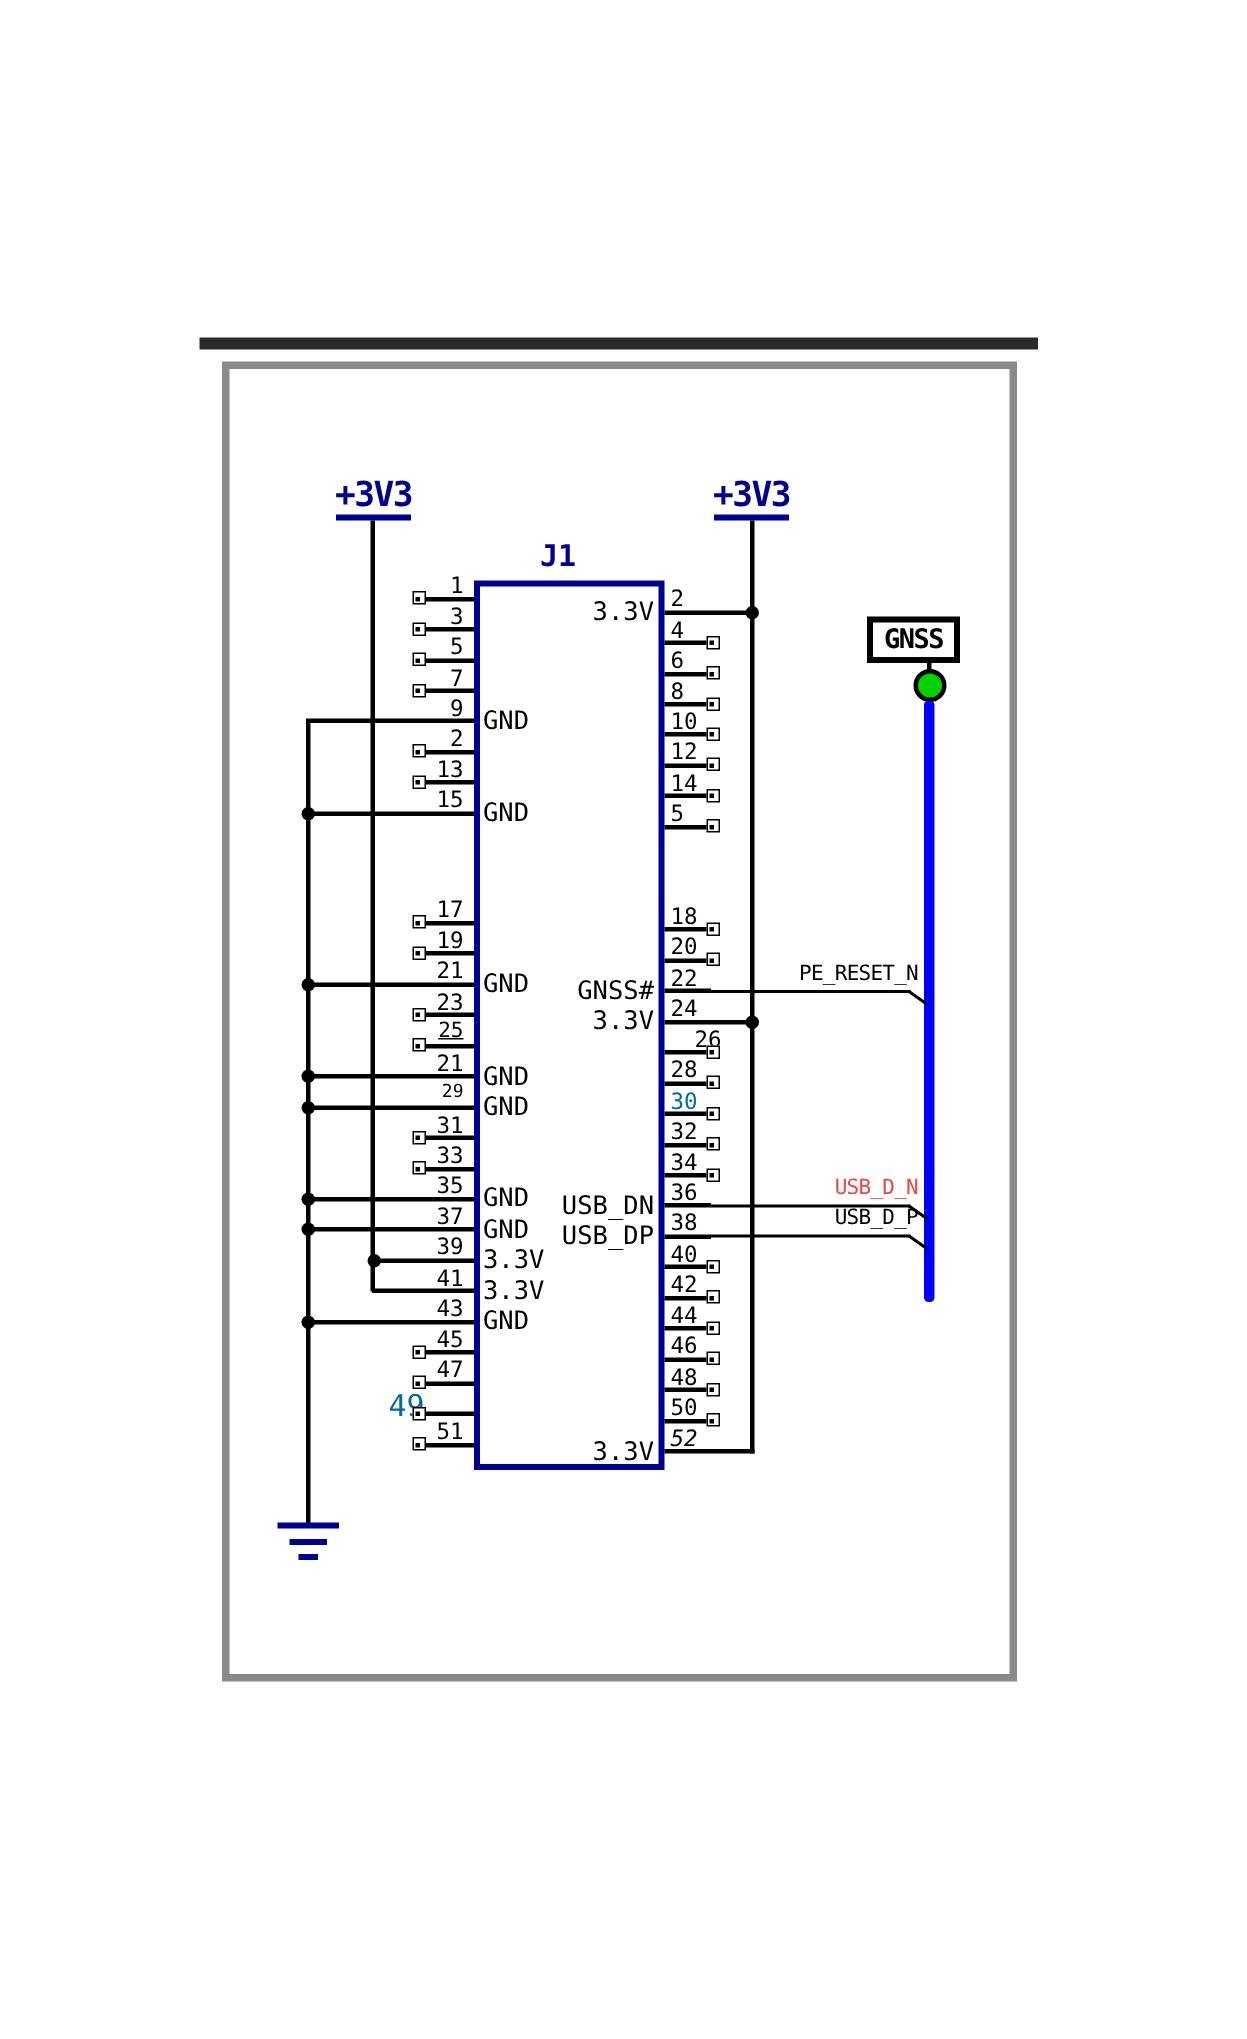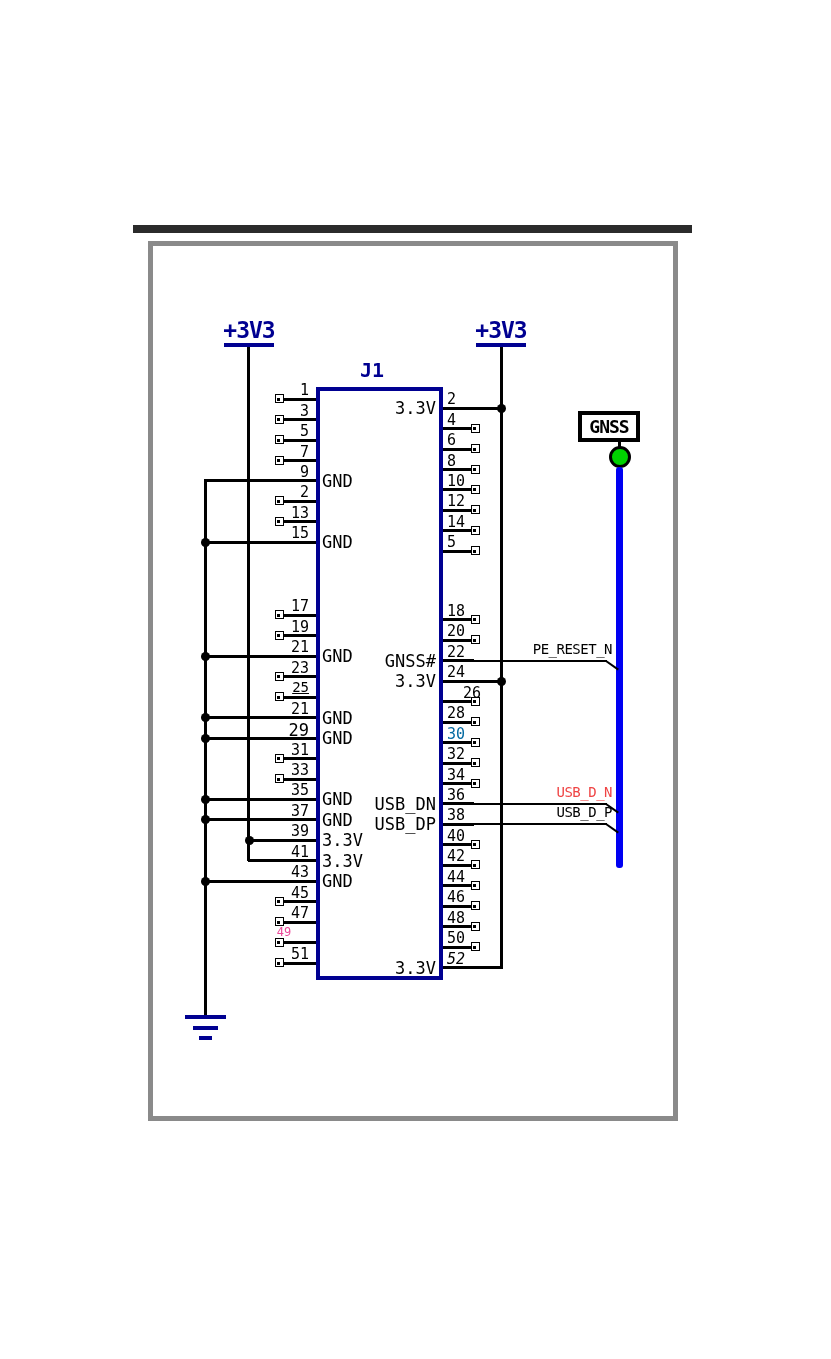--- a/index.html
+++ b/index.html
@@ -93,21 +93,21 @@
       <div style="position: absolute; left: 275px; top: 671.5px; width: 9px; height: 9px; border: 1.5px solid rgb(0, 0, 0); box-sizing: border-box; background: rgb(255, 255, 255);"></div>
       <div style="position: absolute; left: 276.5px; top: 675px; width: 3px; height: 3px; background: rgb(0, 0, 0);"></div>
       <div style="position: absolute; left: 259px; top: 679px; width: 50px; text-align: right; font-size: 14px; color: rgb(0, 0, 0); text-decoration: underline;">25</div>
       <div style="position: absolute; left: 283px; top: 695.5px; width: 33px; height: 3px; background: rgb(0, 0, 0);"></div>
       <div style="position: absolute; left: 275px; top: 692px; width: 9px; height: 9px; border: 1.5px solid rgb(0, 0, 0); box-sizing: border-box; background: rgb(255, 255, 255);"></div>
       <div style="position: absolute; left: 276.5px; top: 695.5px; width: 3px; height: 3px; background: rgb(0, 0, 0);"></div>
       <div style="position: absolute; left: 259px; top: 699.5px; width: 50px; text-align: right; font-size: 15px; color: rgb(0, 0, 0);">21</div>
       <div style="position: absolute; left: 204px; top: 716px; width: 112px; height: 3px; background: rgb(0, 0, 0);"></div>
       <div style="position: absolute; left: 200.5px; top: 713px; width: 9px; height: 9px; background: rgb(0, 0, 0); border-radius: 50%;"></div>
       <div style="position: absolute; left: 322px; top: 707.5px; font-size: 17px; color: rgb(0, 0, 0); white-space: nowrap;">GND</div>
-      <div style="position: absolute; left: 259px; top: 720px; width: 50px; text-align: right; font-size: 17px; color: rgb(0, 0, 0);">29</div>
+      <div style="position: absolute; left: 259px; top: 720px; width: 50px; text-align: right; font-size: 12px; color: rgb(0, 0, 0);">29</div>
       <div style="position: absolute; left: 204px; top: 736.5px; width: 112px; height: 3px; background: rgb(0, 0, 0);"></div>
       <div style="position: absolute; left: 200.5px; top: 733.5px; width: 9px; height: 9px; background: rgb(0, 0, 0); border-radius: 50%;"></div>
       <div style="position: absolute; left: 322px; top: 728px; font-size: 17px; color: rgb(0, 0, 0); white-space: nowrap;">GND</div>
       <div style="position: absolute; left: 259px; top: 740.5px; width: 50px; text-align: right; font-size: 15px; color: rgb(0, 0, 0);">31</div>
       <div style="position: absolute; left: 283px; top: 757px; width: 33px; height: 3px; background: rgb(0, 0, 0);"></div>
       <div style="position: absolute; left: 275px; top: 753.5px; width: 9px; height: 9px; border: 1.5px solid rgb(0, 0, 0); box-sizing: border-box; background: rgb(255, 255, 255);"></div>
       <div style="position: absolute; left: 276.5px; top: 757px; width: 3px; height: 3px; background: rgb(0, 0, 0);"></div>
       <div style="position: absolute; left: 259px; top: 761px; width: 50px; text-align: right; font-size: 15px; color: rgb(0, 0, 0);">33</div>
       <div style="position: absolute; left: 283px; top: 777.5px; width: 33px; height: 3px; background: rgb(0, 0, 0);"></div>
       <div style="position: absolute; left: 275px; top: 774px; width: 9px; height: 9px; border: 1.5px solid rgb(0, 0, 0); box-sizing: border-box; background: rgb(255, 255, 255);"></div>
@@ -132,21 +132,21 @@
       <div style="position: absolute; left: 200.5px; top: 876.5px; width: 9px; height: 9px; background: rgb(0, 0, 0); border-radius: 50%;"></div>
       <div style="position: absolute; left: 322px; top: 871px; font-size: 17px; color: rgb(0, 0, 0); white-space: nowrap;">GND</div>
       <div style="position: absolute; left: 259px; top: 883.5px; width: 50px; text-align: right; font-size: 15px; color: rgb(0, 0, 0);">45</div>
       <div style="position: absolute; left: 283px; top: 900px; width: 33px; height: 3px; background: rgb(0, 0, 0);"></div>
       <div style="position: absolute; left: 275px; top: 896.5px; width: 9px; height: 9px; border: 1.5px solid rgb(0, 0, 0); box-sizing: border-box; background: rgb(255, 255, 255);"></div>
       <div style="position: absolute; left: 276.5px; top: 900px; width: 3px; height: 3px; background: rgb(0, 0, 0);"></div>
       <div style="position: absolute; left: 259px; top: 904px; width: 50px; text-align: right; font-size: 15px; color: rgb(0, 0, 0);">47</div>
       <div style="position: absolute; left: 283px; top: 920.5px; width: 33px; height: 3px; background: rgb(0, 0, 0);"></div>
       <div style="position: absolute; left: 275px; top: 917px; width: 9px; height: 9px; border: 1.5px solid rgb(0, 0, 0); box-sizing: border-box; background: rgb(255, 255, 255);"></div>
       <div style="position: absolute; left: 276.5px; top: 920.5px; width: 3px; height: 3px; background: rgb(0, 0, 0);"></div>
-      <div style="position: absolute; left: 259px; top: 924.5px; width: 50px; text-align: center; font-size: 12px; color: #ec4899;">49</div>
+      <div style="position: absolute; left: 259px; top: 924.5px; width: 50px; text-align: left; font-size: 20px; color: #0369a1;">49</div>
       <div style="position: absolute; left: 283px; top: 941px; width: 33px; height: 3px; background: rgb(0, 0, 0);"></div>
       <div style="position: absolute; left: 275px; top: 937.5px; width: 9px; height: 9px; border: 1.5px solid rgb(0, 0, 0); box-sizing: border-box; background: rgb(255, 255, 255);"></div>
       <div style="position: absolute; left: 276.5px; top: 941px; width: 3px; height: 3px; background: rgb(0, 0, 0);"></div>
       <div style="position: absolute; left: 259px; top: 945px; width: 50px; text-align: right; font-size: 15px; color: rgb(0, 0, 0);">51</div>
       <div style="position: absolute; left: 283px; top: 961.5px; width: 33px; height: 3px; background: rgb(0, 0, 0);"></div>
       <div style="position: absolute; left: 275px; top: 958px; width: 9px; height: 9px; border: 1.5px solid rgb(0, 0, 0); box-sizing: border-box; background: rgb(255, 255, 255);"></div>
       <div style="position: absolute; left: 276.5px; top: 961.5px; width: 3px; height: 3px; background: rgb(0, 0, 0);"></div>
       <div style="position: absolute; left: 447px; top: 390px; width: 50px; text-align: left; font-size: 15px; color: rgb(0, 0, 0);">2</div>
       <div style="position: absolute; left: 443px; top: 406.5px; width: 59.5px; height: 3px; background: rgb(0, 0, 0);"></div>
       <div style="position: absolute; left: 496.5px; top: 403.5px; width: 9px; height: 9px; background: rgb(0, 0, 0); border-radius: 50%;"></div>

